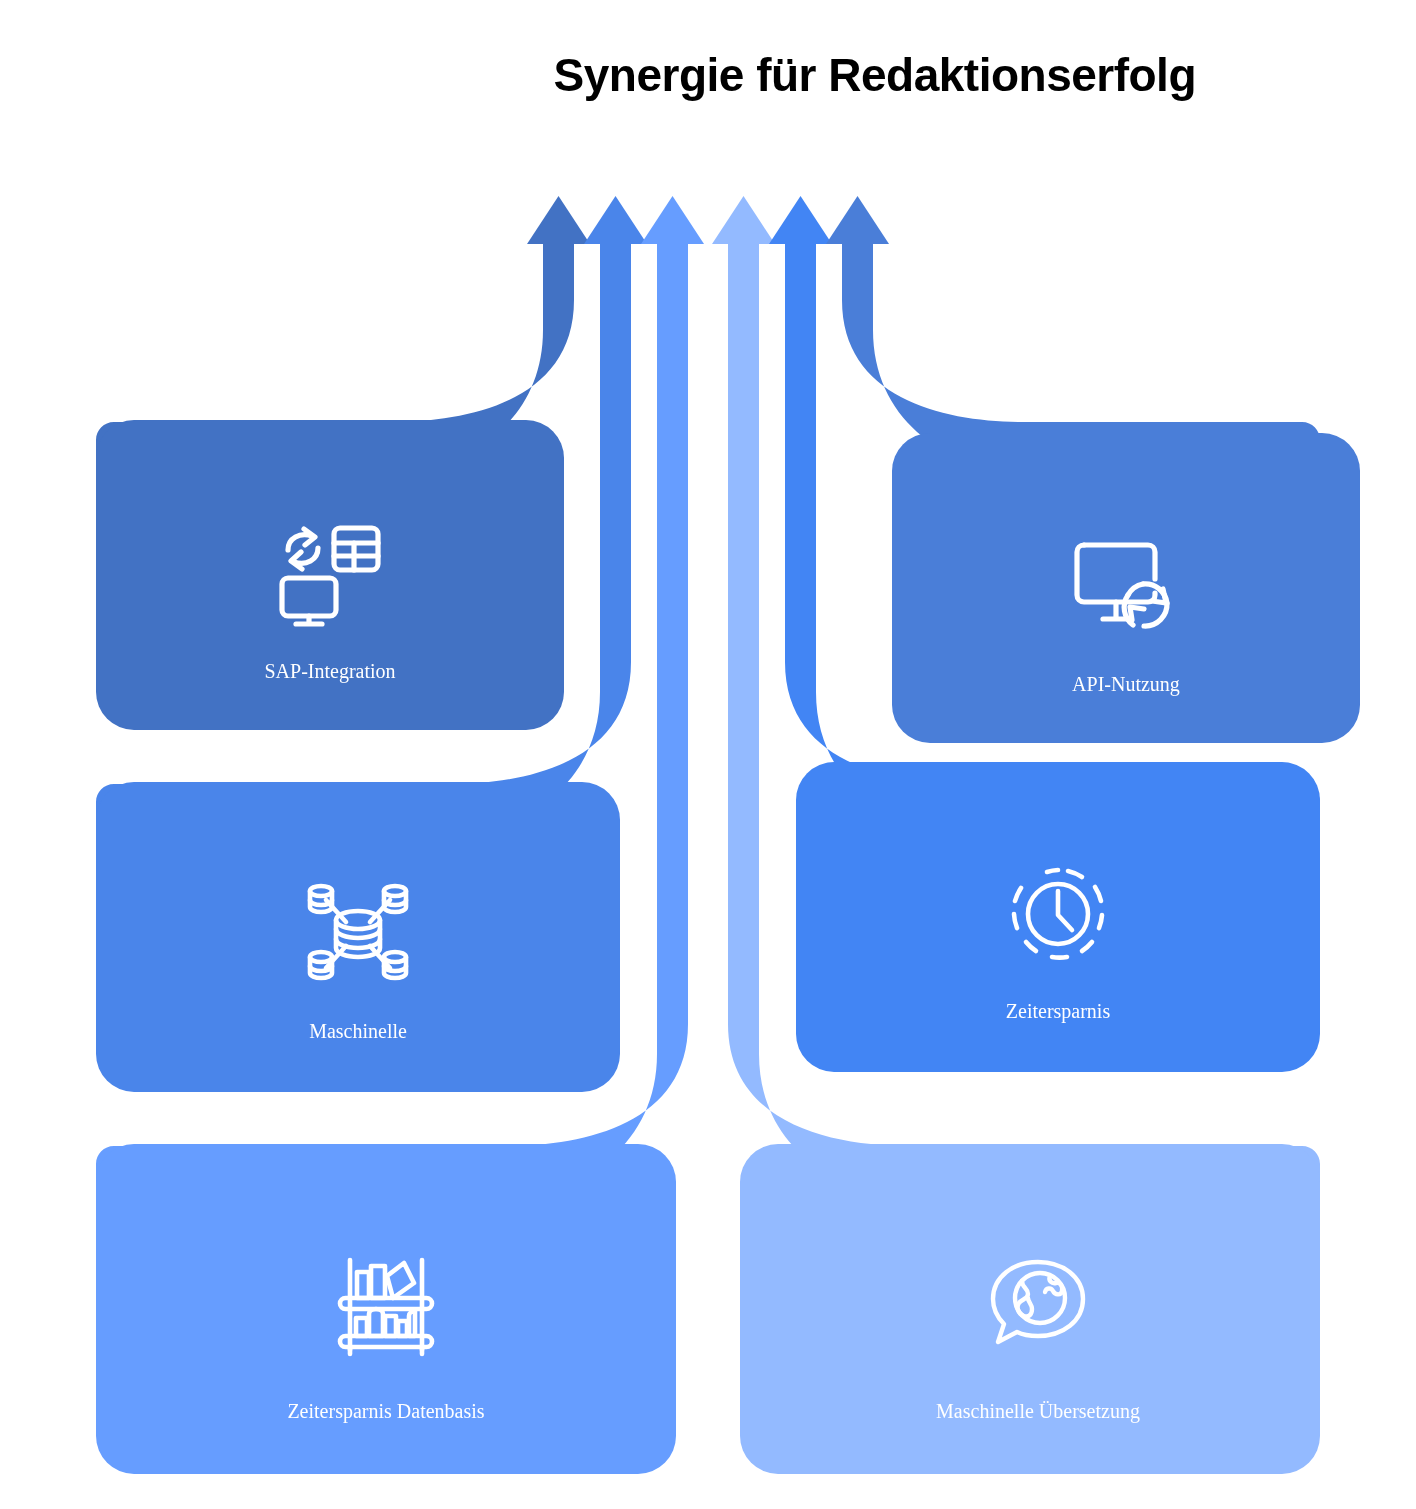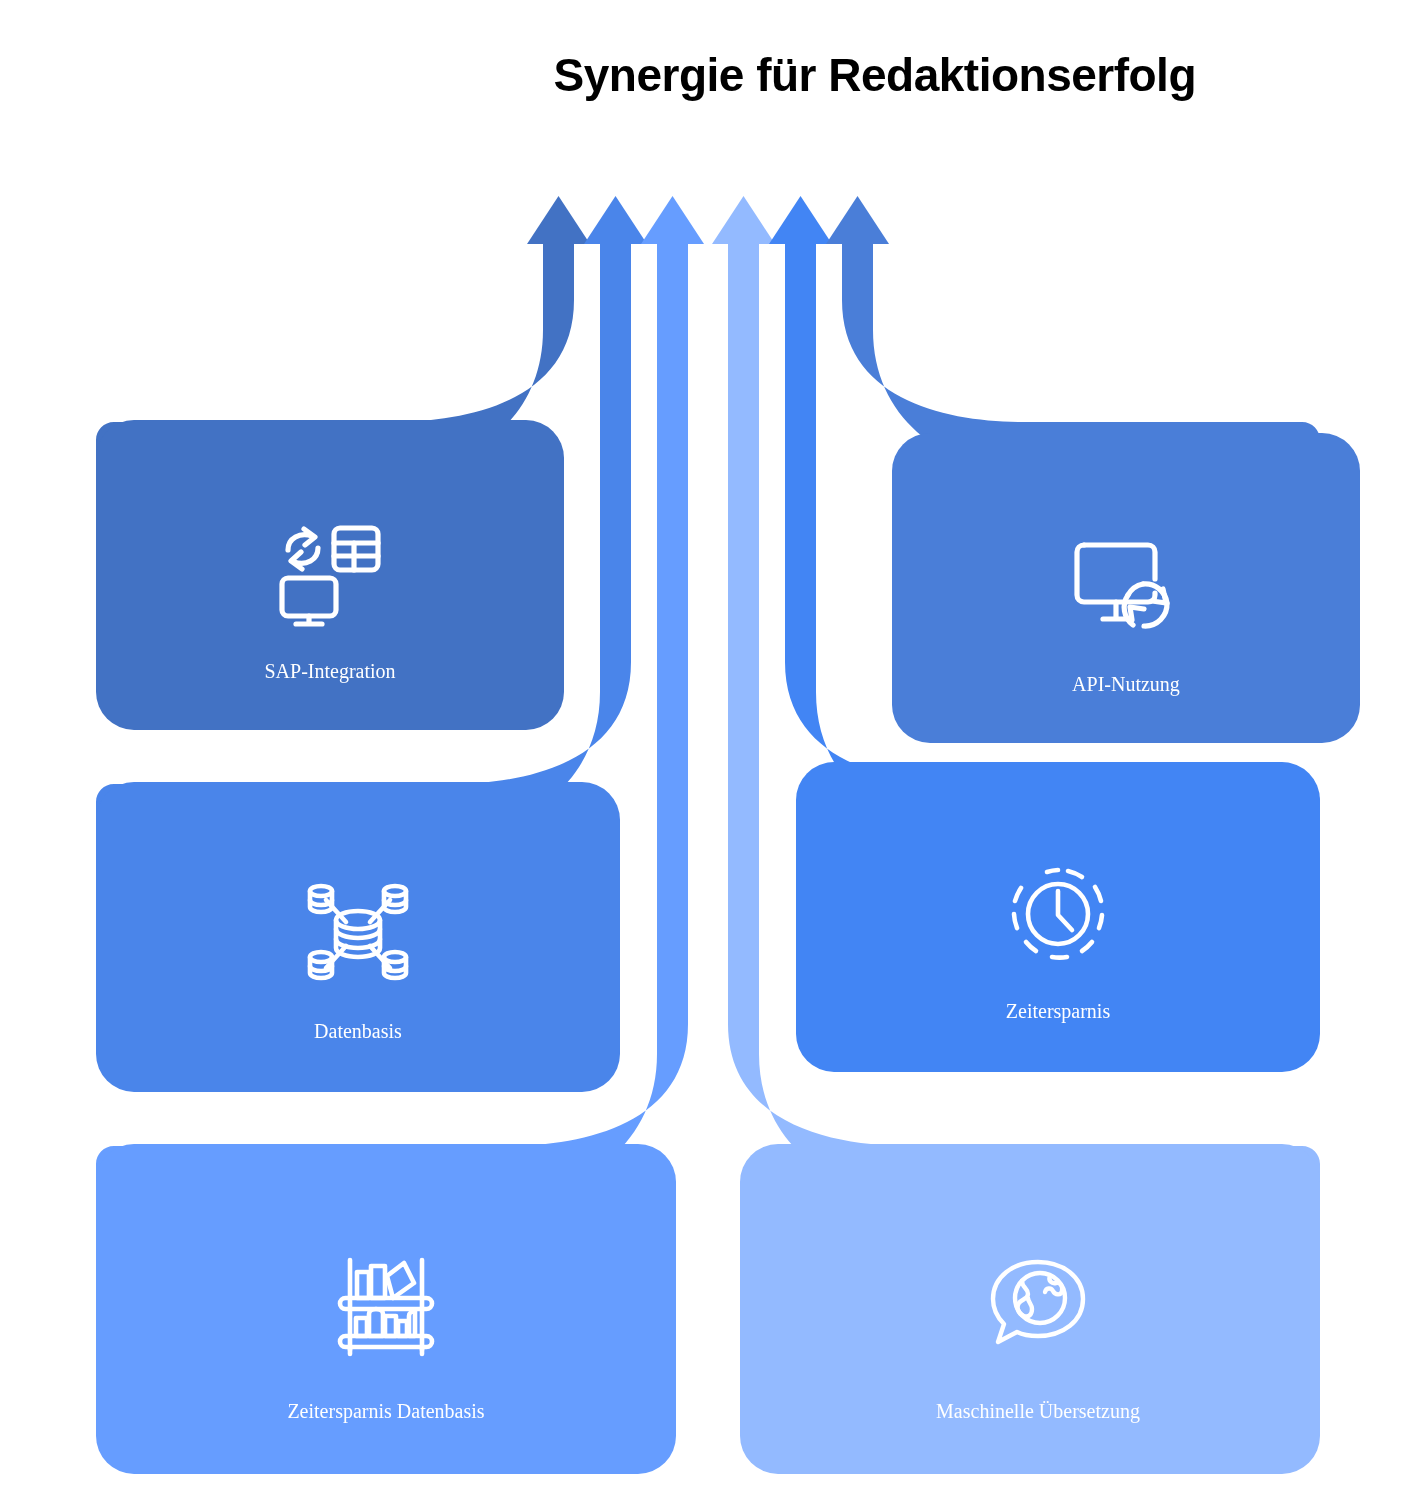--- a/index.html
+++ b/index.html
@@ -216,21 +216,21 @@
 
         <ellipse cx="19" cy="79" rx="11" ry="5"></ellipse>
         <path d="M8 79 L8 95 C8 98 13 100 19 100 C25 100 30 98 30 95 L30 79"></path>
         <path d="M8 88 C8 91 13 93 19 93 C25 93 30 91 30 88"></path>
 
         <ellipse cx="93" cy="79" rx="11" ry="5"></ellipse>
         <path d="M82 79 L82 95 C82 98 87 100 93 100 C99 100 104 98 104 95 L104 79"></path>
         <path d="M82 88 C82 91 87 93 93 93 C99 93 104 91 104 88"></path>
       </svg>
     </div>
-    <div class="card-label">Datenbasis</div>
+    <div class="card-label">Maschinelle</div>
   </div>
 
   <div class="card" id="card-datenbasis" style="background:#669DFF">
     <div class="card-icon">
       <svg width="112" height="112" viewBox="0 0 112 112" fill="none" stroke="#ffffff" stroke-width="4.6" stroke-linecap="round" stroke-linejoin="round">
 
         <line x1="20" y1="10" x2="20" y2="100"></line>
         <line x1="92" y1="10" x2="92" y2="100"></line>
 
         <rect x="10" y="48" width="92" height="11" rx="5.5"></rect>

